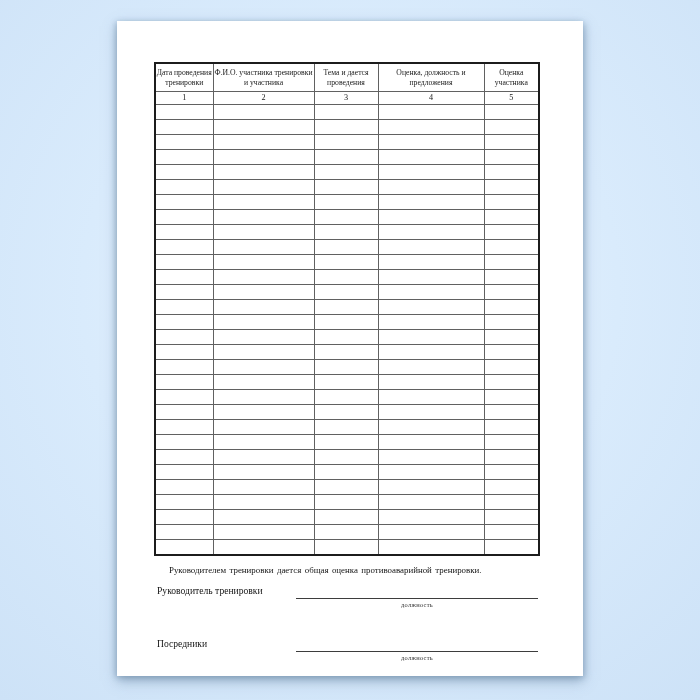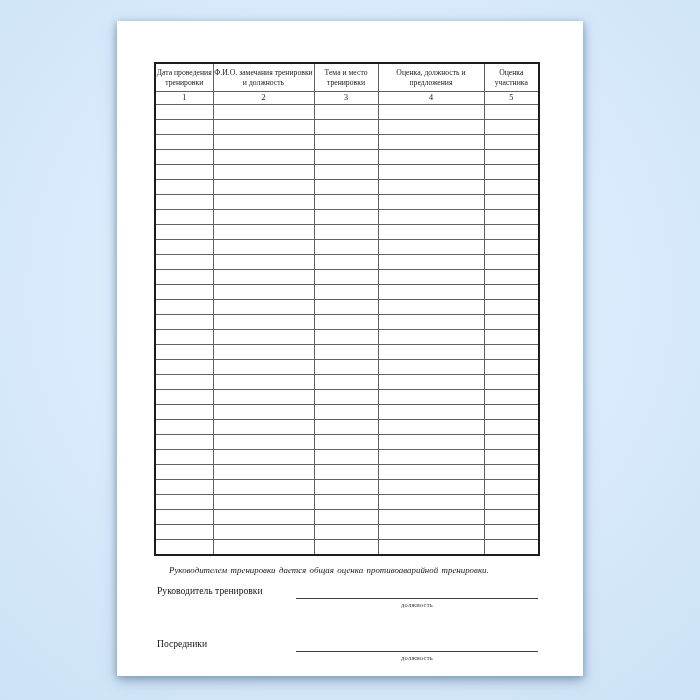--- a/index.html
+++ b/index.html
@@ -32,21 +32,20 @@
     font-size: 7.7px; line-height: 1.3;
     padding: 1px 2px;
   }
   tr.nums-row td { height: 12px; font-size: 8.2px; line-height: 1; }
   tbody tr.body-row td { height: 14px; }
   .note {
     position: absolute; left: 37px; top: 544px; width: 390px;
     margin: 0; text-indent: 15px;
     font-size: 8.9px; line-height: 1.25; color: #141414;
     word-spacing: 1.2px;
-    font-style: italic;
   }
   .sig-row { position: absolute; left: 0; width: 466px; height: 34px; }
   .sig-label {
     position: absolute; left: 40px; top: 0;
     font-size: 9.6px; color: #141414; white-space: nowrap;
   }
   .sig-field { position: absolute; left: 179px; top: 13px; width: 242px; }
   .sig-line { height: 0; border-top: 1.5px solid #3d3d3d; }
   .sig-caption {
     text-align: center; font-size: 6.4px; color: #2e2e2e;
@@ -63,22 +62,22 @@
       <colgroup>
         <col style="width:58px">
         <col style="width:101px">
         <col style="width:64px">
         <col style="width:106px">
         <col style="width:55px">
       </colgroup>
       <thead>
         <tr id="header-row">
             <th class="hdr-cell">Дата проведения тренировки</th>
-            <th class="hdr-cell">Ф.И.О. замечания тренировки и должность</th>
-            <th class="hdr-cell">Тема и место тренировки</th>
+            <th class="hdr-cell">Ф.И.О. участника тренировки и участника</th>
+            <th class="hdr-cell">Тема и дается проведения</th>
             <th class="hdr-cell">Оценка, должность и предложения</th>
             <th class="hdr-cell">Оценка участника</th>
           </tr>
         <tr id="number-row" class="nums-row">
             <td>1</td>
             <td>2</td>
             <td>3</td>
             <td>4</td>
             <td>5</td>
           </tr>

